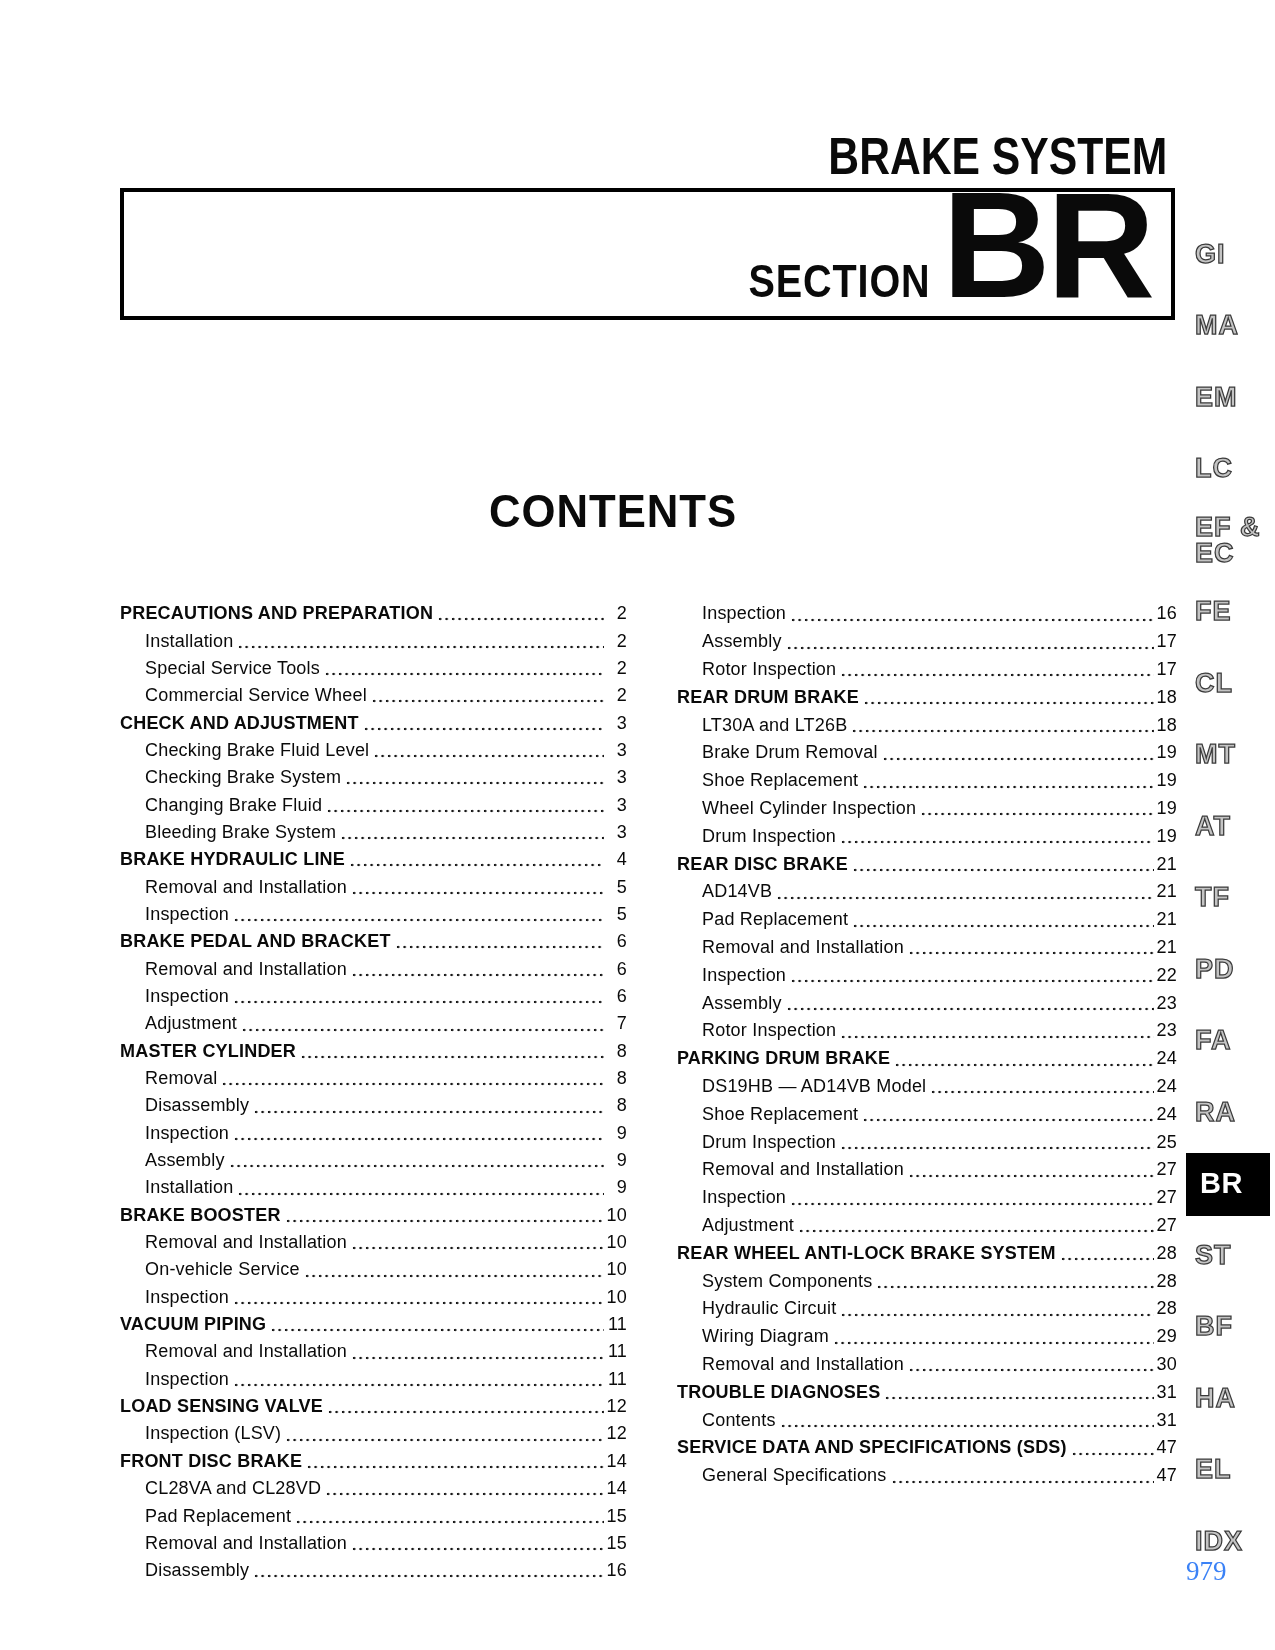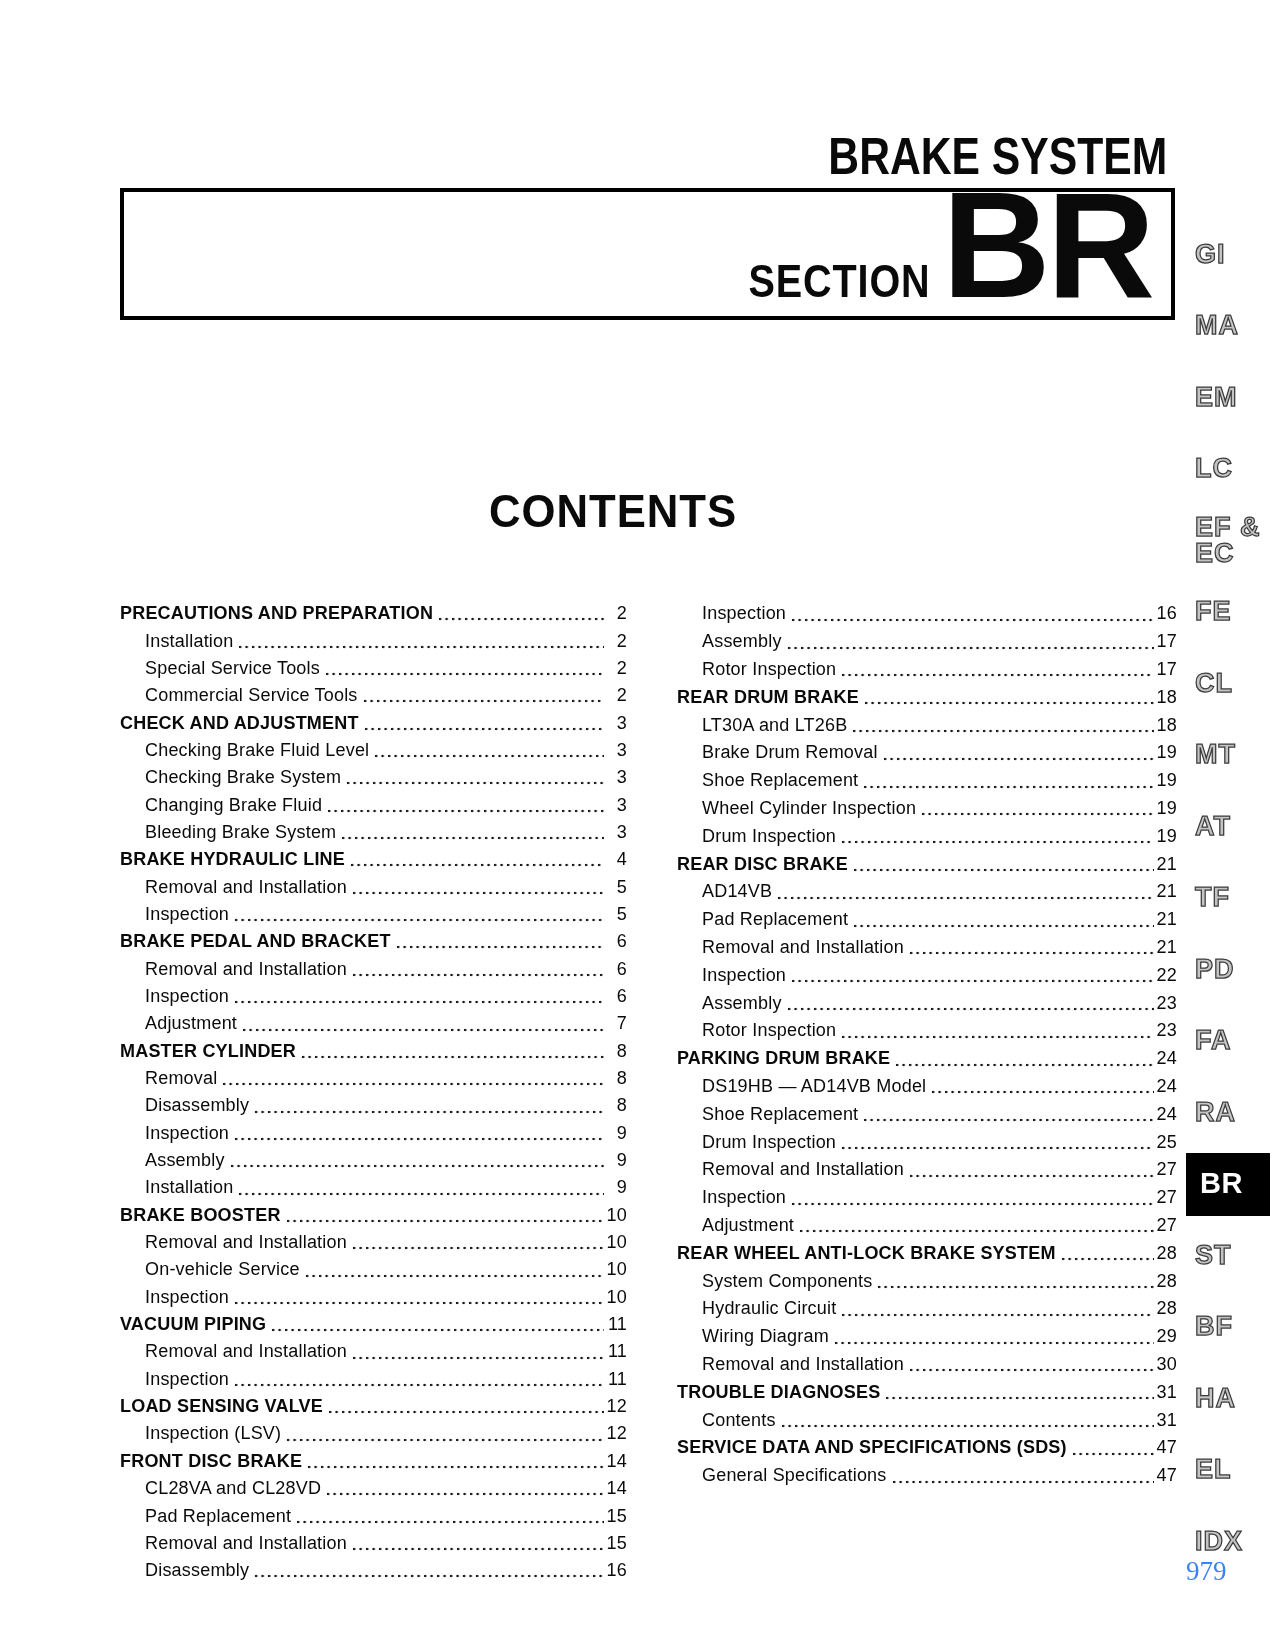--- a/index.html
+++ b/index.html
@@ -172,21 +172,21 @@
           <span class="toc-label">Installation</span>
           <span class="dots"></span>
           <span class="toc-page">2</span>
         </div>
         <div class="toc-row sub">
           <span class="toc-label">Special Service Tools</span>
           <span class="dots"></span>
           <span class="toc-page">2</span>
         </div>
         <div class="toc-row sub">
-          <span class="toc-label">Commercial Service Tools</span>
+          <span class="toc-label">Commercial Service Wheel</span>
           <span class="dots"></span>
           <span class="toc-page">2</span>
         </div>
         <div class="toc-row section">
           <span class="toc-label">CHECK AND ADJUSTMENT</span>
           <span class="dots"></span>
           <span class="toc-page">3</span>
         </div>
         <div class="toc-row sub">
           <span class="toc-label">Checking Brake Fluid Level</span>

